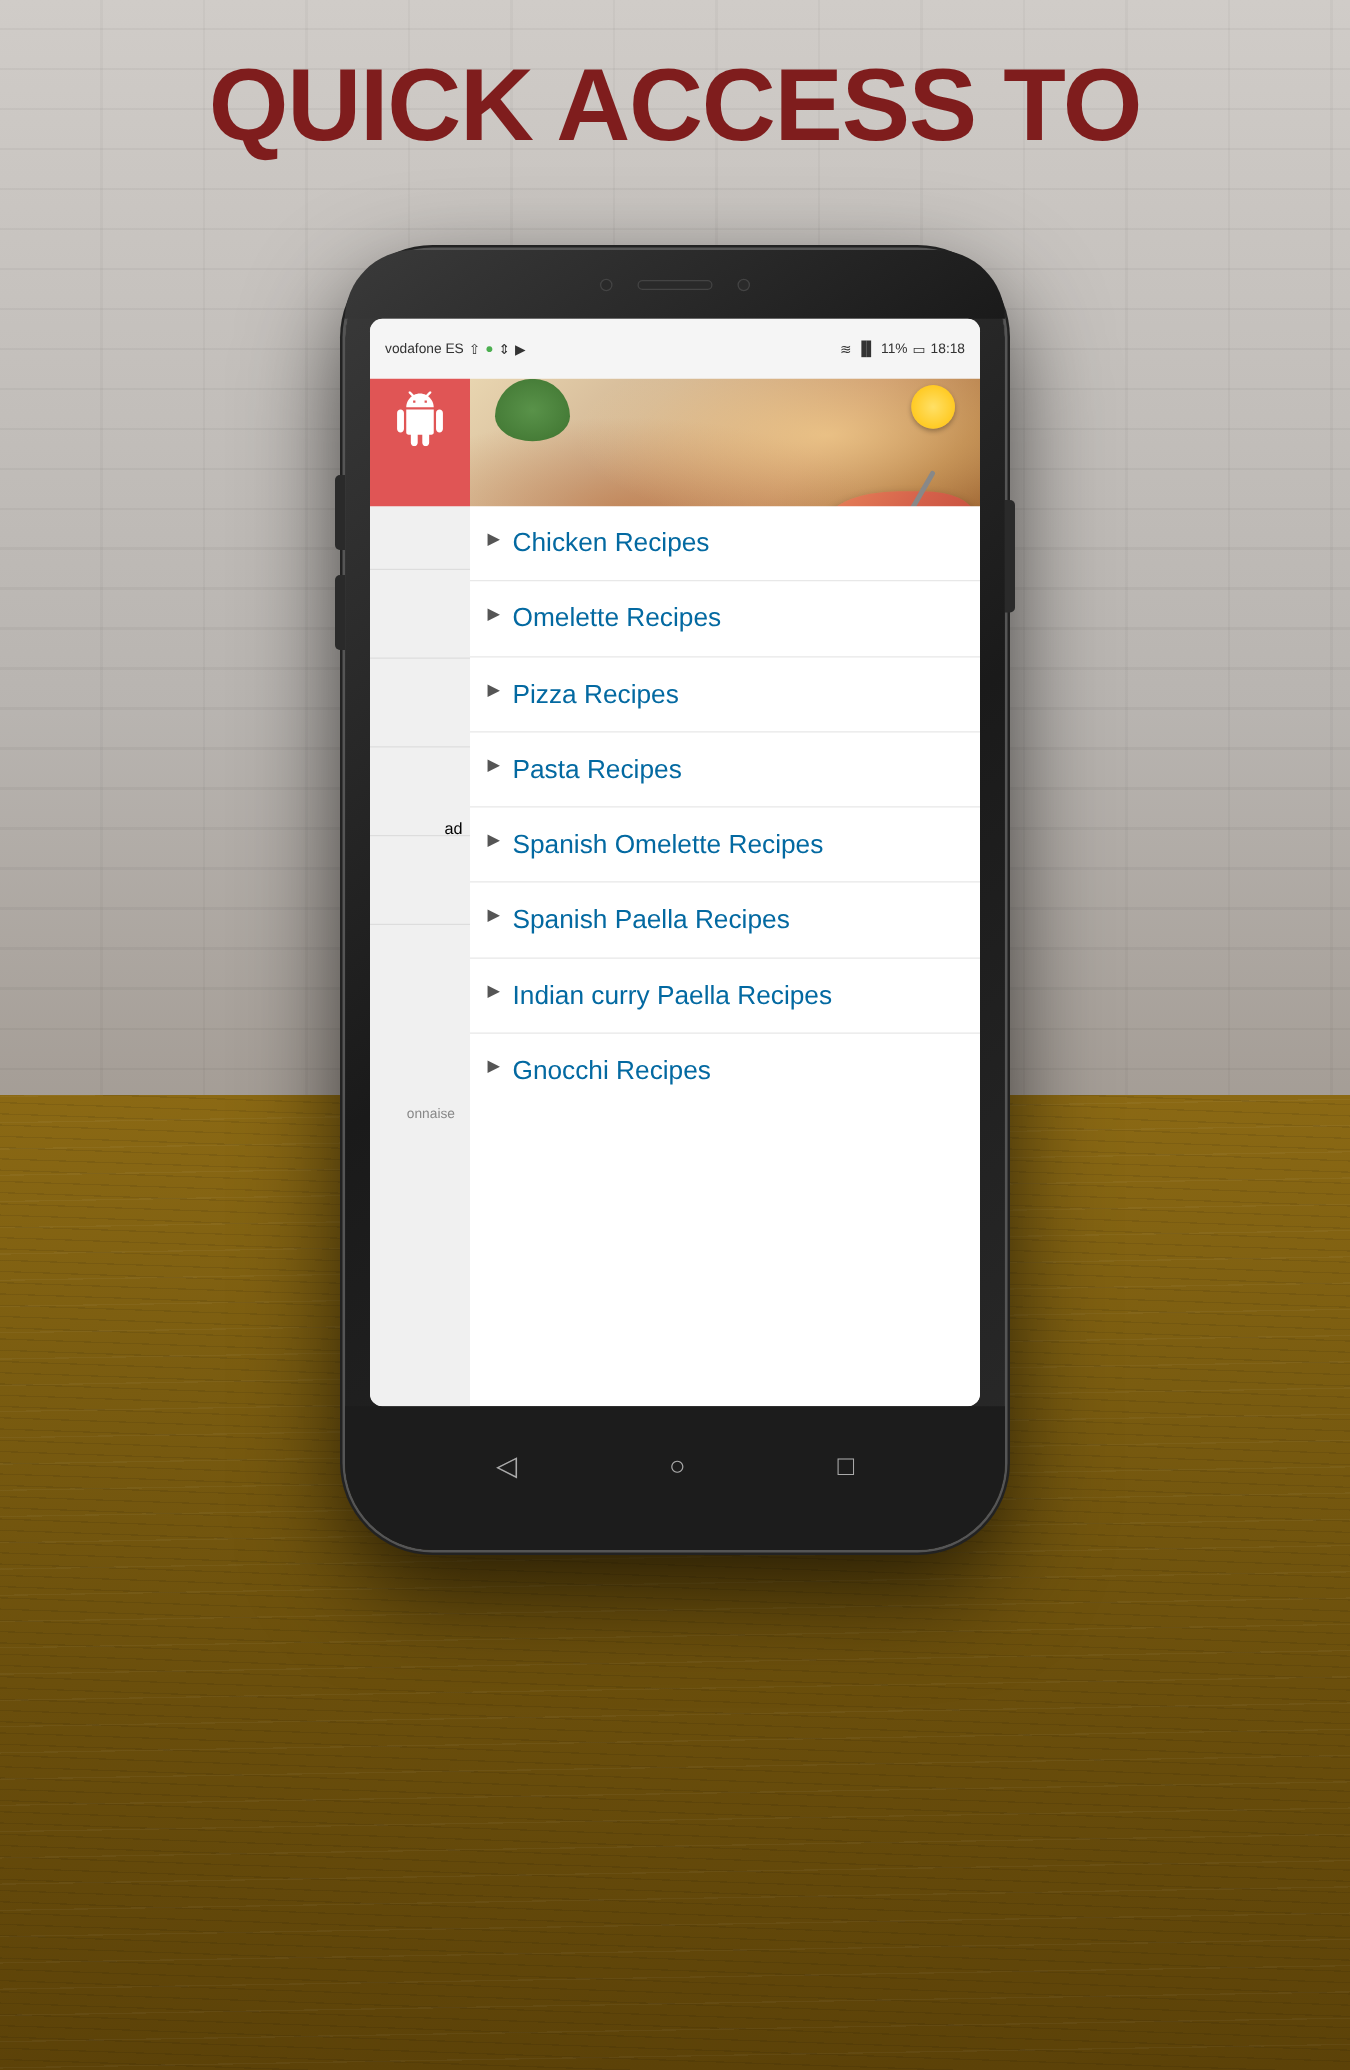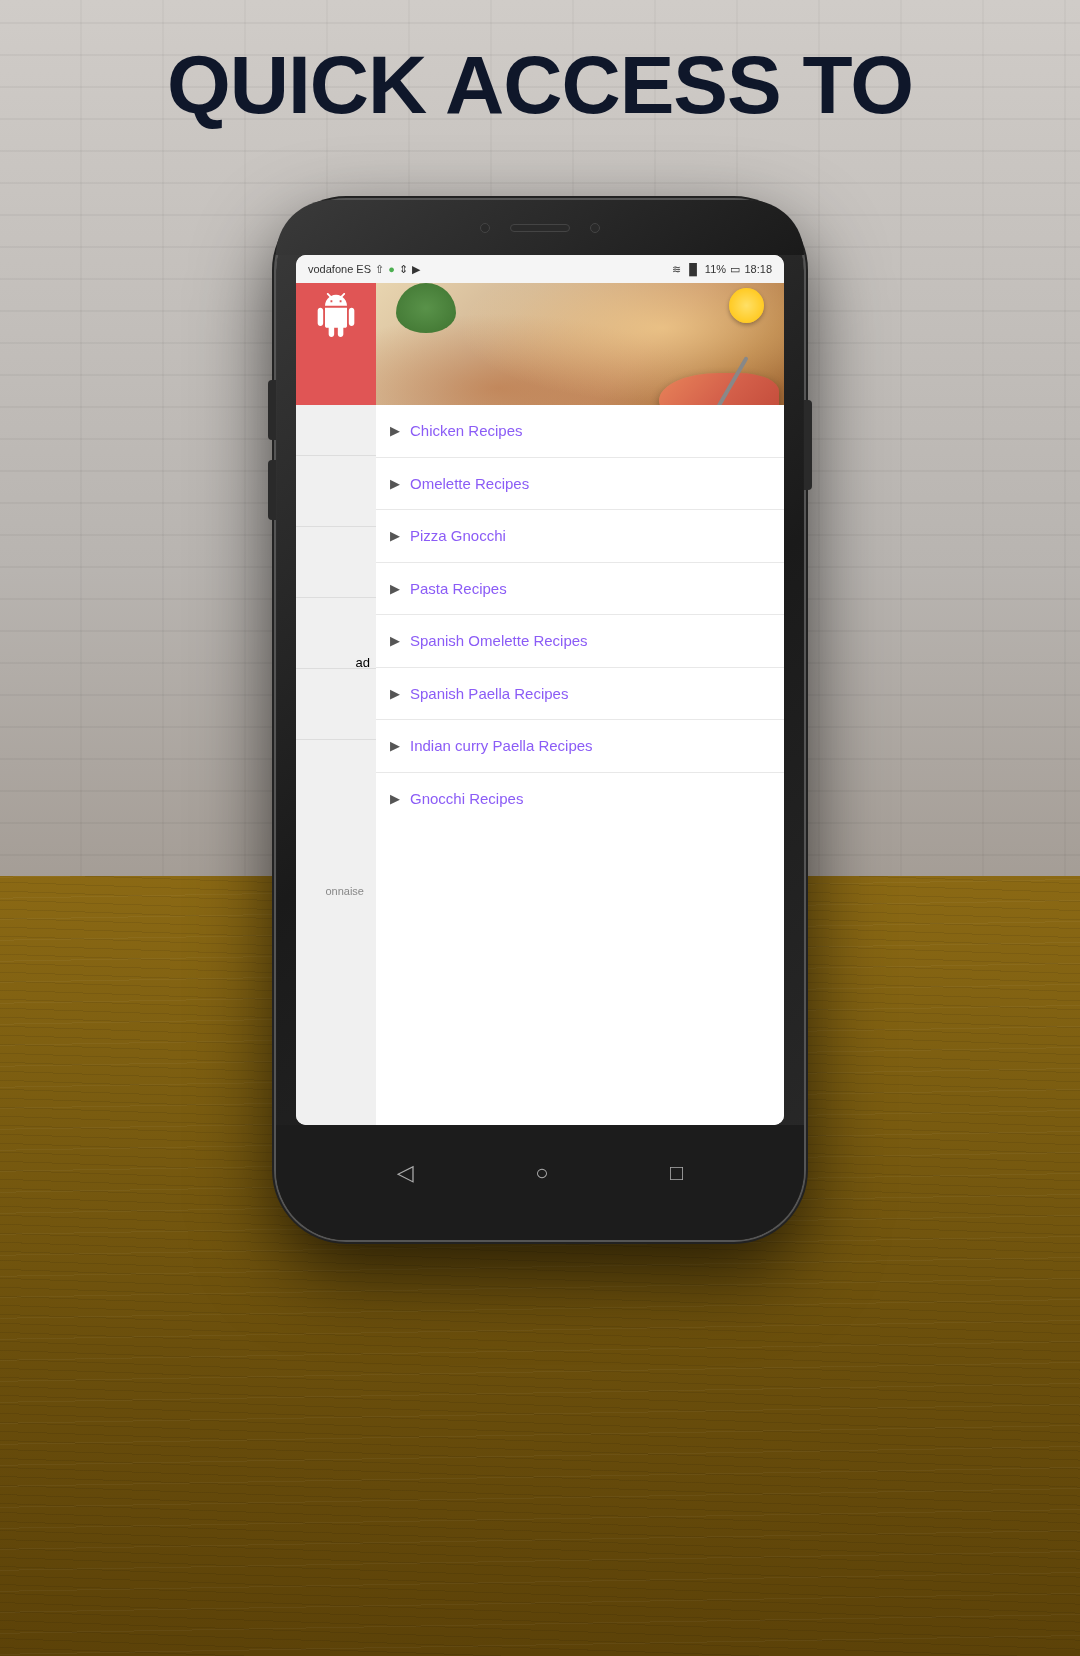--- a/index.html
+++ b/index.html
@@ -90,21 +90,21 @@
       left: 0;
       right: 0;
       text-align: center;
       z-index: 10;
       padding: 0 60px;
     }
 
     .header-text h1 {
       font-size: 82px;
       font-weight: 900;
-      color: #0f172a;
+      color: #7f1d1d;
       line-height: 1.1;
       letter-spacing: -1px;
       text-transform: uppercase;
     }
 
     
     .phone-wrapper {
       position: absolute;
       top: 200px;
       left: 50%;
@@ -157,21 +157,21 @@
       left: 20px;
       right: 20px;
       bottom: 115px;
       background: #fff;
       border-radius: 10px;
       overflow: hidden;
     }
 
     
     .status-bar {
-      height: 28px;
+      height: 48px;
       background: #f5f5f5;
       display: flex;
       align-items: center;
       justify-content: space-between;
       padding: 0 12px;
       font-size: 11px;
       color: #333;
     }
 
     .status-left {
@@ -278,22 +278,22 @@
 
     .play-arrow {
       color: #555;
       font-size: 13px;
       margin-right: 10px;
       margin-top: 2px;
       flex-shrink: 0;
     }
 
     .recipe-name {
-      font-size: 15px;
-      color: #8b5cf6;
+      font-size: 21px;
+      color: #0369a1;
       line-height: 1.3;
     }
 
     
     .nav-bar {
       position: absolute;
       bottom: 0;
       left: 0;
       right: 0;
       height: 115px;
@@ -470,21 +470,21 @@
       <div class="recipe-item">
             <span class="play-arrow">▶</span>
             <span class="recipe-name">Chicken Recipes</span>
           </div>
           <div class="recipe-item">
             <span class="play-arrow">▶</span>
             <span class="recipe-name">Omelette Recipes</span>
           </div>
           <div class="recipe-item">
             <span class="play-arrow">▶</span>
-            <span class="recipe-name">Pizza Gnocchi</span>
+            <span class="recipe-name">Pizza Recipes</span>
           </div>
           <div class="recipe-item">
             <span class="play-arrow">▶</span>
             <span class="recipe-name">Pasta Recipes</span>
           </div>
           <div class="recipe-item">
             <span class="play-arrow">▶</span>
             <span class="recipe-name">Spanish Omelette Recipes</span>
           </div>
           <div class="recipe-item">

